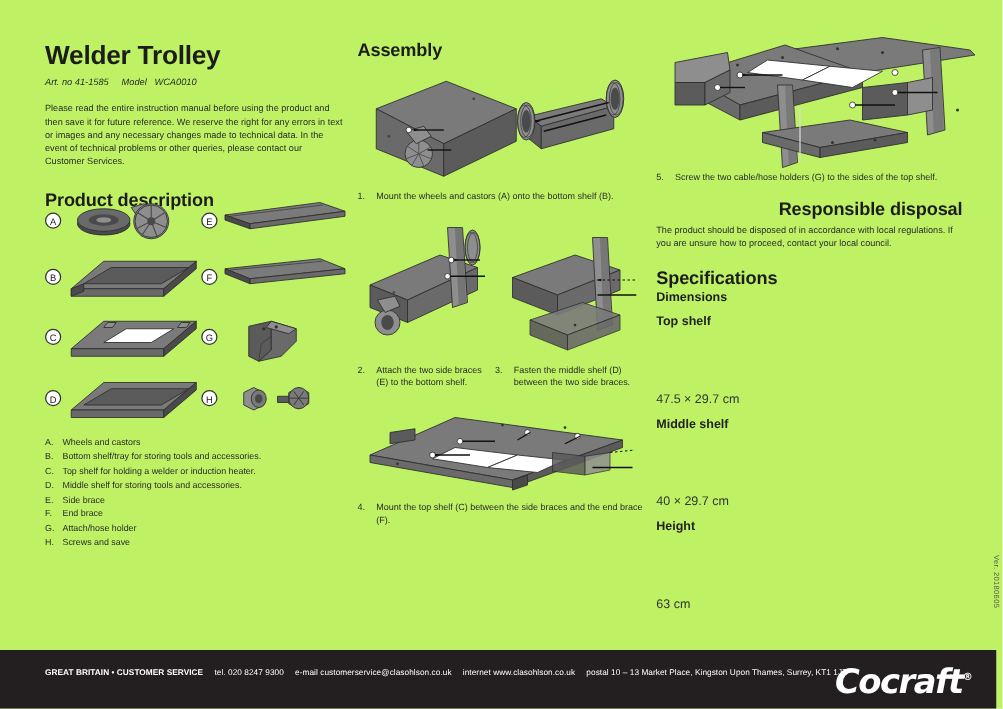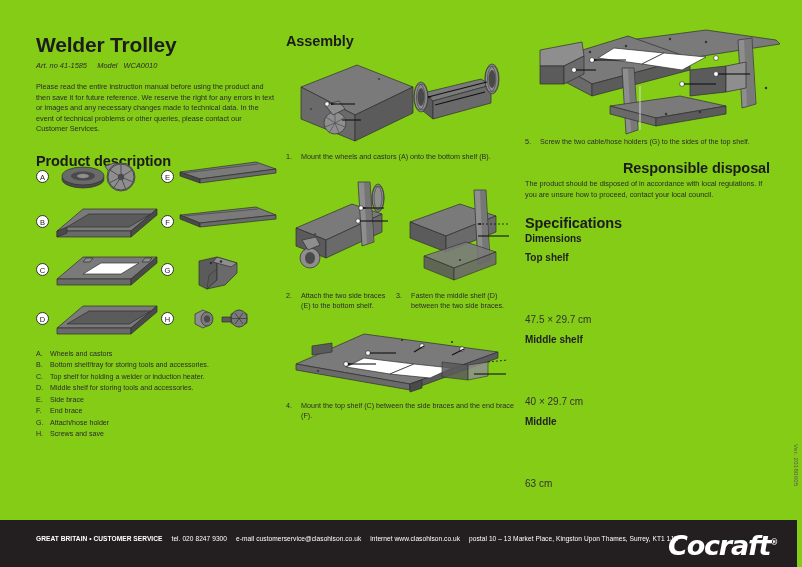--- a/index.html
+++ b/index.html
@@ -4,21 +4,21 @@
 <style>
   html, body {
     margin: 0;
     padding: 0;
     background: #ffffff;
   }
   .page {
     position: relative;
     width: 802px;
     height: 567px;
-    background: #84cc16;
+    background: #bef264;
     font-family: "Liberation Sans", sans-serif;
     color: #1c1c1c;
     overflow: hidden;
   }
 
   
   .h1 {
     font-size: 21px;
     font-weight: bold;
     letter-spacing: -0.2px;
@@ -577,21 +577,21 @@
     <div class="spec-table">
       <div class="spec-row">
         <span class="spec-label">Top shelf</span>
         <span class="spec-value">47.5 × 29.7 cm</span>
       </div>
       <div class="spec-row">
         <span class="spec-label">Middle shelf</span>
         <span class="spec-value">40 × 29.7 cm</span>
       </div>
       <div class="spec-row">
-        <span class="spec-label">Middle</span>
+        <span class="spec-label">Height</span>
         <span class="spec-value">63 cm</span>
       </div>
     </div>
   </div>
 
   <div class="ver">Ver. 20180605</div>
 
   <div class="footer">
     <div class="footer-text">
       <b>GREAT BRITAIN • CUSTOMER SERVICE</b><span class="sp"></span><span>tel.</span>

